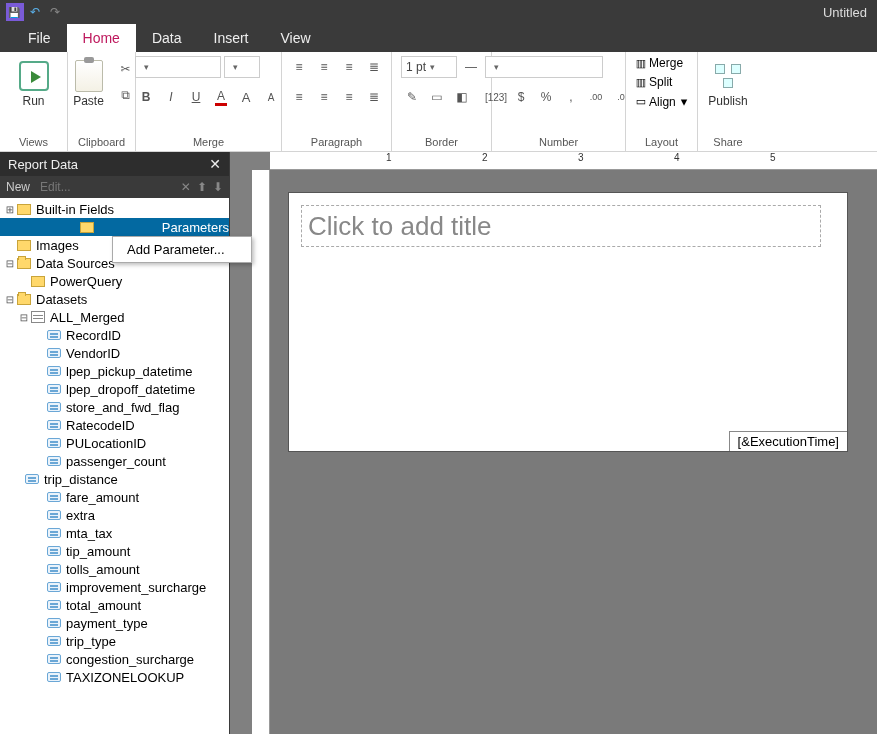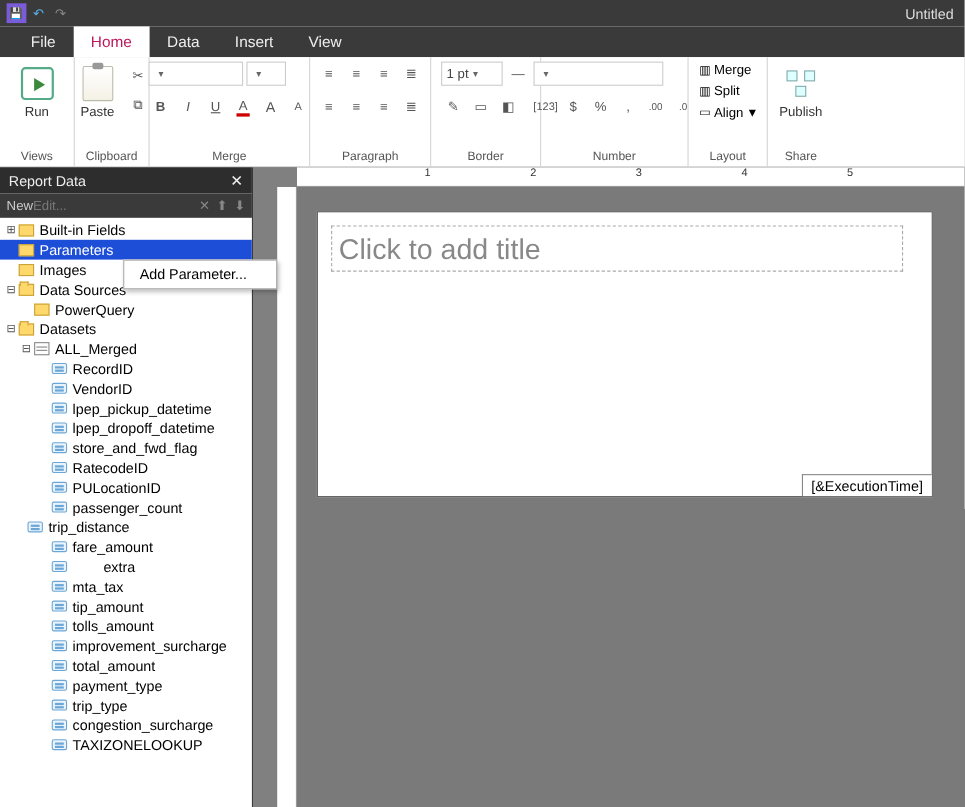--- a/index.html
+++ b/index.html
@@ -33,29 +33,29 @@
   .row { display: flex; gap: 3px; margin-bottom: 4px; align-items: center; }
   .col { display: flex; flex-direction: column; gap: 4px; }
 
   
   .workspace { position: absolute; top: 152px; left: 0; right: 0; bottom: 0; display: flex; }
 
   
   .panel { width: 230px; background: #fff; display: flex; flex-direction: column; border-right: 1px solid #3a3a3a; }
   .panel .header { background: #2d2d2d; color: #eee; height: 24px; display: flex; align-items: center; padding: 0 8px; font-size: 13px; }
   .panel .header .x { margin-left: auto; cursor: pointer; font-size: 14px; }
-  .panel .toolbar { background: #3a3a3a; color: #ccc; height: 22px; display: flex; align-items: center; padding: 0 6px; font-size: 12px; }
+  .panel .toolbar { background: #3a3a3a; color: #ccc; height: 22px; display: flex; align-items: center; padding: 0 6px; gap: 10px; font-size: 12px; }
   .panel .toolbar .tbtn { cursor: pointer; }
   .panel .toolbar .tbtn.dim { color: #777; }
   .panel .toolbar .icons { margin-left: auto; display: flex; gap: 6px; color: #888; }
   .tree { flex: 1; overflow: auto; padding: 2px 0; }
   .tnode { display: flex; align-items: center; height: 18px; padding-left: 4px; font-size: 13px; white-space: nowrap; cursor: pointer; }
   .tnode .exp { width: 12px; text-align: center; color: #555; font-size: 10px; }
   .tnode .icon { width: 16px; height: 14px; margin-right: 4px; display: inline-flex; align-items: center; justify-content: center; }
-  .tnode.sel { background: #1d4ed8; color: #fff; }
+  .tnode.sel { background: #0369a1; color: #fff; justify-content: space-between; }
   .folder { width: 14px; height: 11px; background: #ffd86b; border: 1px solid #c9a43a; position: relative; }
   .folder.open::before { content: ""; position: absolute; top: -3px; left: 0; width: 6px; height: 3px; background: #ffd86b; border: 1px solid #c9a43a; border-bottom: none; }
   .fieldic { width: 14px; height: 10px; border: 1px solid #6aa7d6; background: #eaf3fb; border-radius: 2px; position: relative; }
   .fieldic::after { content: ""; position: absolute; left: 2px; top: 2px; right: 2px; height: 2px; background: #6aa7d6; box-shadow: 0 3px 0 #6aa7d6; }
   .dsic { width: 14px; height: 12px; border: 1px solid #888; background: #fff; position: relative; }
   .dsic::before { content: ""; position: absolute; left: 1px; right: 1px; top: 3px; height: 1px; background: #888; box-shadow: 0 3px 0 #888; }
 
   
   .ctxmenu { position: absolute; left: 112px; top: 236px; background: #fff; border: 1px solid #aaa; box-shadow: 2px 2px 4px rgba(0,0,0,0.25); padding: 2px; z-index: 100; }
   .ctxmenu .item { padding: 3px 24px 3px 12px; font-size: 13px; cursor: pointer; }
@@ -379,21 +379,21 @@
               <span class="fieldic"></span>
             </span>
             <span>trip_distance</span>
           </div>
           <div class="tnode" style="padding-left: 46px;">
             <span class="icon">
               <span class="fieldic"></span>
             </span>
             <span>fare_amount</span>
           </div>
-          <div class="tnode" style="padding-left: 46px; gap: 28px;">
+          <div class="tnode" style="padding-left: 46px;">
             <span class="icon">
               <span class="fieldic"></span>
             </span>
             <span>extra</span>
           </div>
           <div class="tnode" style="padding-left: 46px;">
             <span class="icon">
               <span class="fieldic"></span>
             </span>
             <span>mta_tax</span>

